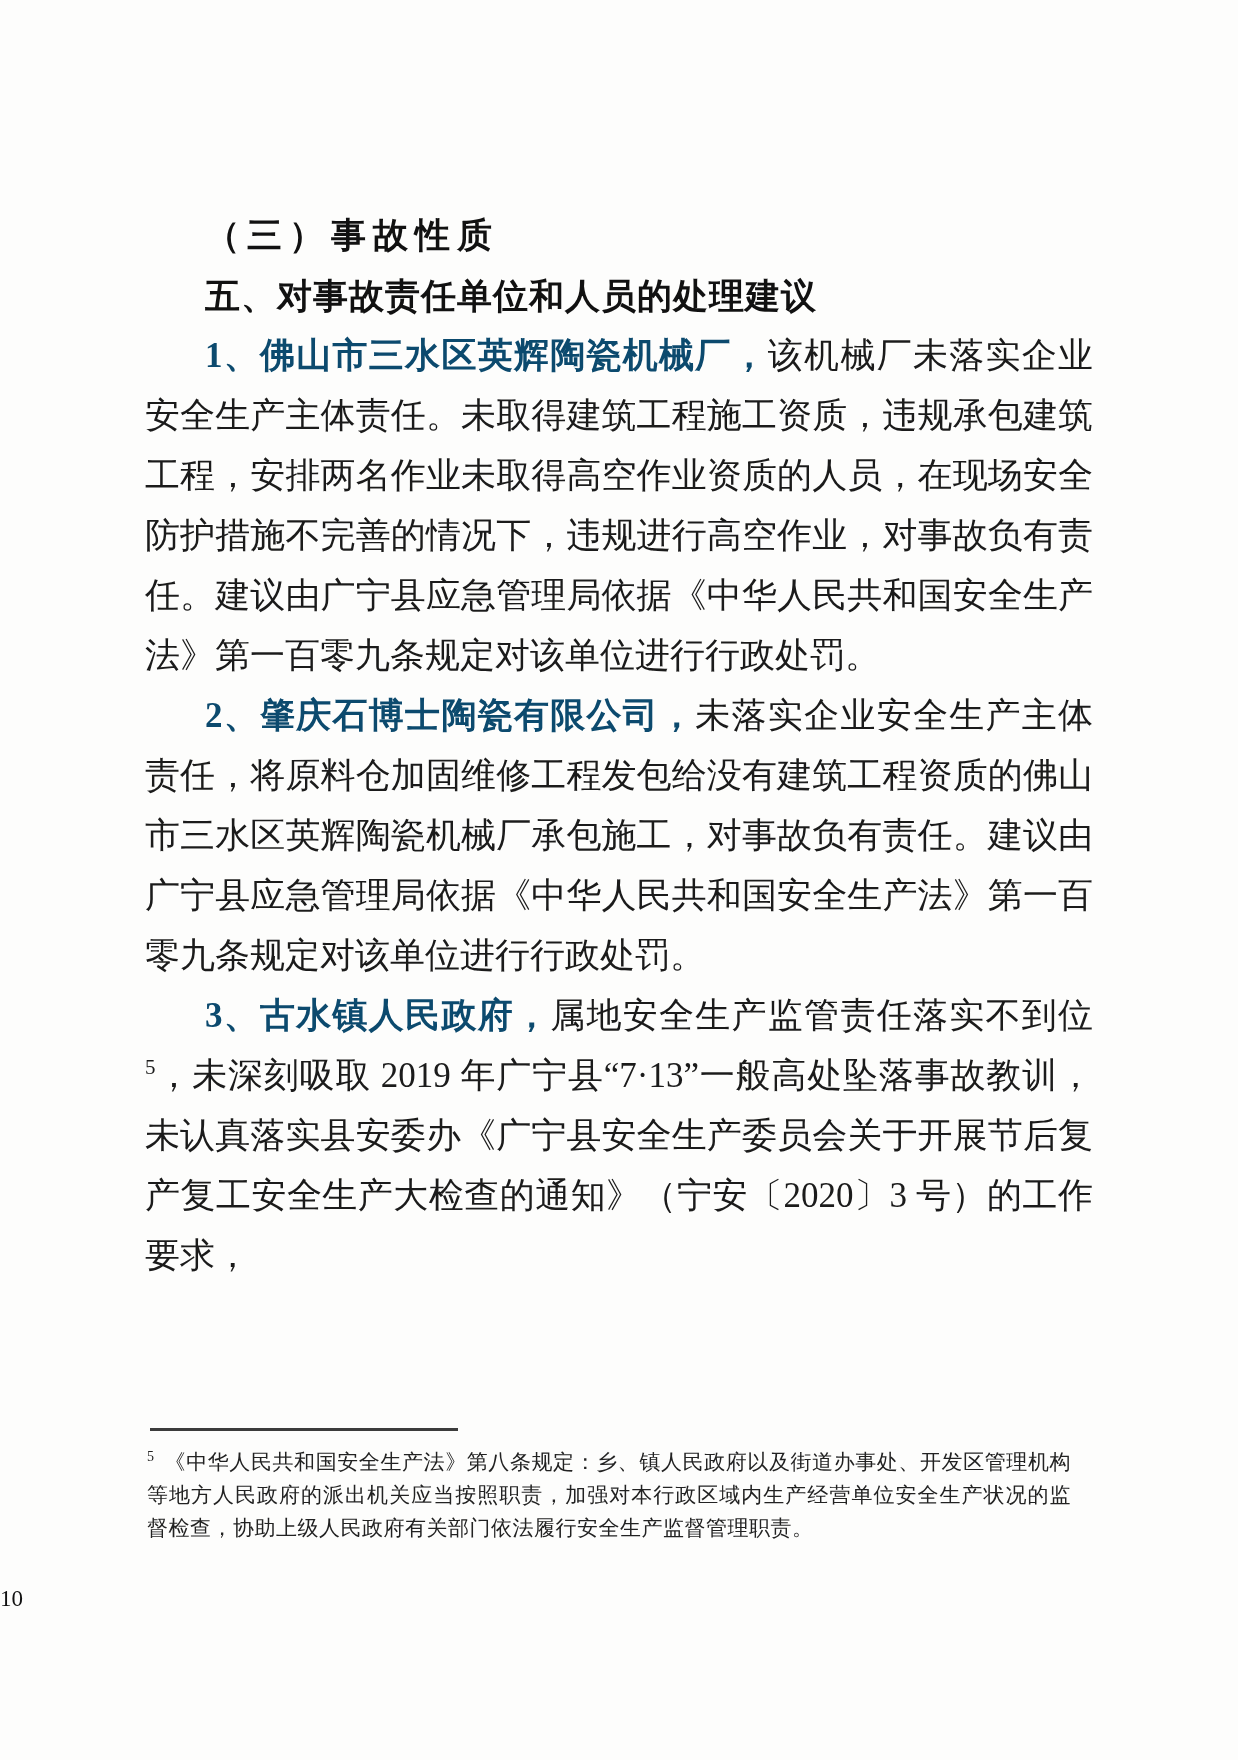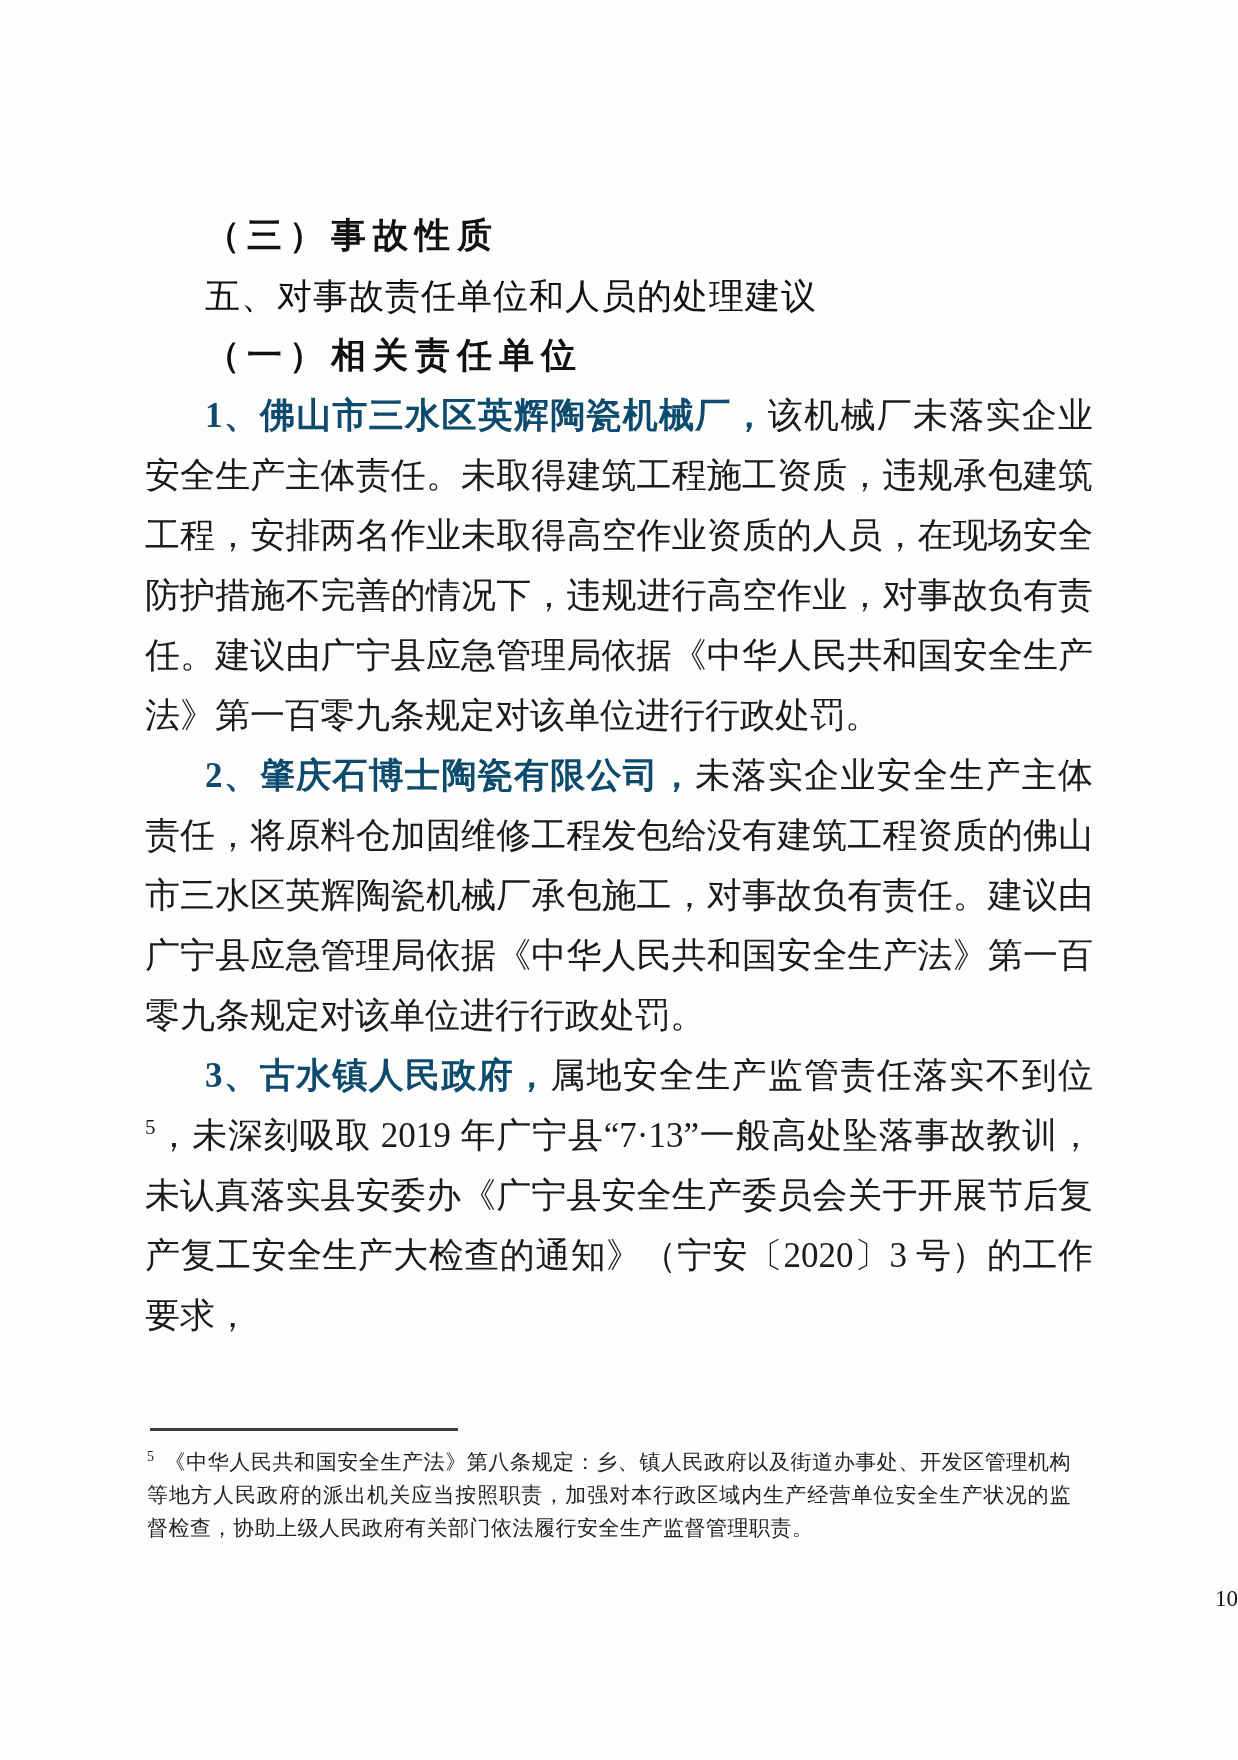--- a/index.html
+++ b/index.html
@@ -27,21 +27,21 @@
     margin: 0;
     font-size: 35px;
     line-height: 60px;
     text-align: justify;
     text-align-last: left;
     text-indent: 60px;
   }
 
   .heading-major {
     font-family: "Liberation Sans", "DejaVu Sans", sans-serif;
-    font-weight: 400;
+    font-weight: 700;
     letter-spacing: 1px;
     color: #111;
   }
 
   .heading-sub {
     font-weight: 700;
     letter-spacing: 7px;
     color: #111;
   }
 
@@ -80,35 +80,34 @@
     vertical-align: super;
     line-height: 0;
     margin-right: 10px;
   }
 
   .page-number {
     position: absolute;
     left: 0;
     top: 1586px;
     width: 100%;
-    text-align: right;
+    text-align: left;
     font-size: 23px;
     color: #111;
     font-family: "Liberation Serif", "DejaVu Serif", serif;
   }
 </style>
 </head>
 <body>
 
 <div class="page">
 
   <main class="content" id="sections">
       <div class="heading-sub"><span class="b">（三）事故性质</span></div>
       <div class="heading-major"><span class="b">五、对事故责任单位和人员的处理建议</span></div>
-      <div class="heading-sub"><span class="b">（一）相关责任单位</span></div>
       <p class="paragraph"><span class="b">1、佛山市三水区英辉陶瓷机械厂，</span><span>该机械厂未落实企业安全生产主体责任。未取得建筑工程施工资质，违规承包建筑工程，安排两名作业未取得高空作业资质的人员，在现场安全防护措施不完善的情况下，违规进行高空作业，对事故负有责任。建议由广宁县应急管理局依据《中华人民共和国安全生产法》第一百零九条规定对该单位进行行政处罚。</span></p>
       <p class="paragraph"><span class="b">2、肇庆石博士陶瓷有限公司，</span><span>未落实企业安全生产主体责任，将原料仓加固维修工程发包给没有建筑工程资质的佛山市三水区英辉陶瓷机械厂承包施工，对事故负有责任。建议由广宁县应急管理局依据《中华人民共和国安全生产法》第一百零九条规定对该单位进行行政处罚。</span></p>
       <p class="paragraph"><span class="b">3、古水镇人民政府，</span><span>属地安全生产监管责任落实不到位</span><span class="sup">5</span><span>，未深刻吸取 2019 年广宁县“7·13”一般高处坠落事故教训，未认真落实县安委办《广宁县安全生产委员会关于开展节后复产复工安全生产大检查的通知》（宁安〔2020〕3 号）的工作要求，</span></p>
     </main>
 
   <div class="footnote-rule"></div>
 
   <div class="footnote">
     <span class="fn-marker">5</span><span>《中华人民共和国安全生产法》第八条规定：乡、镇人民政府以及街道办事处、开发区管理机构等地方人民政府的派出机关应当按照职责，加强对本行政区域内生产经营单位安全生产状况的监督检查，协助上级人民政府有关部门依法履行安全生产监督管理职责。</span>
   </div>

